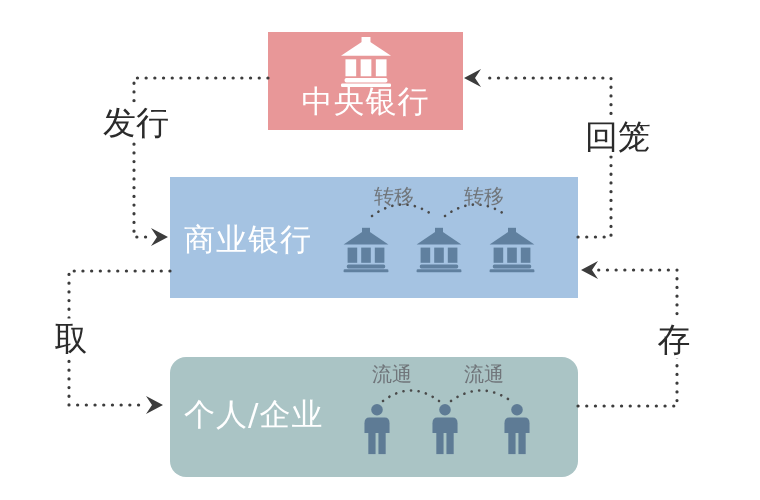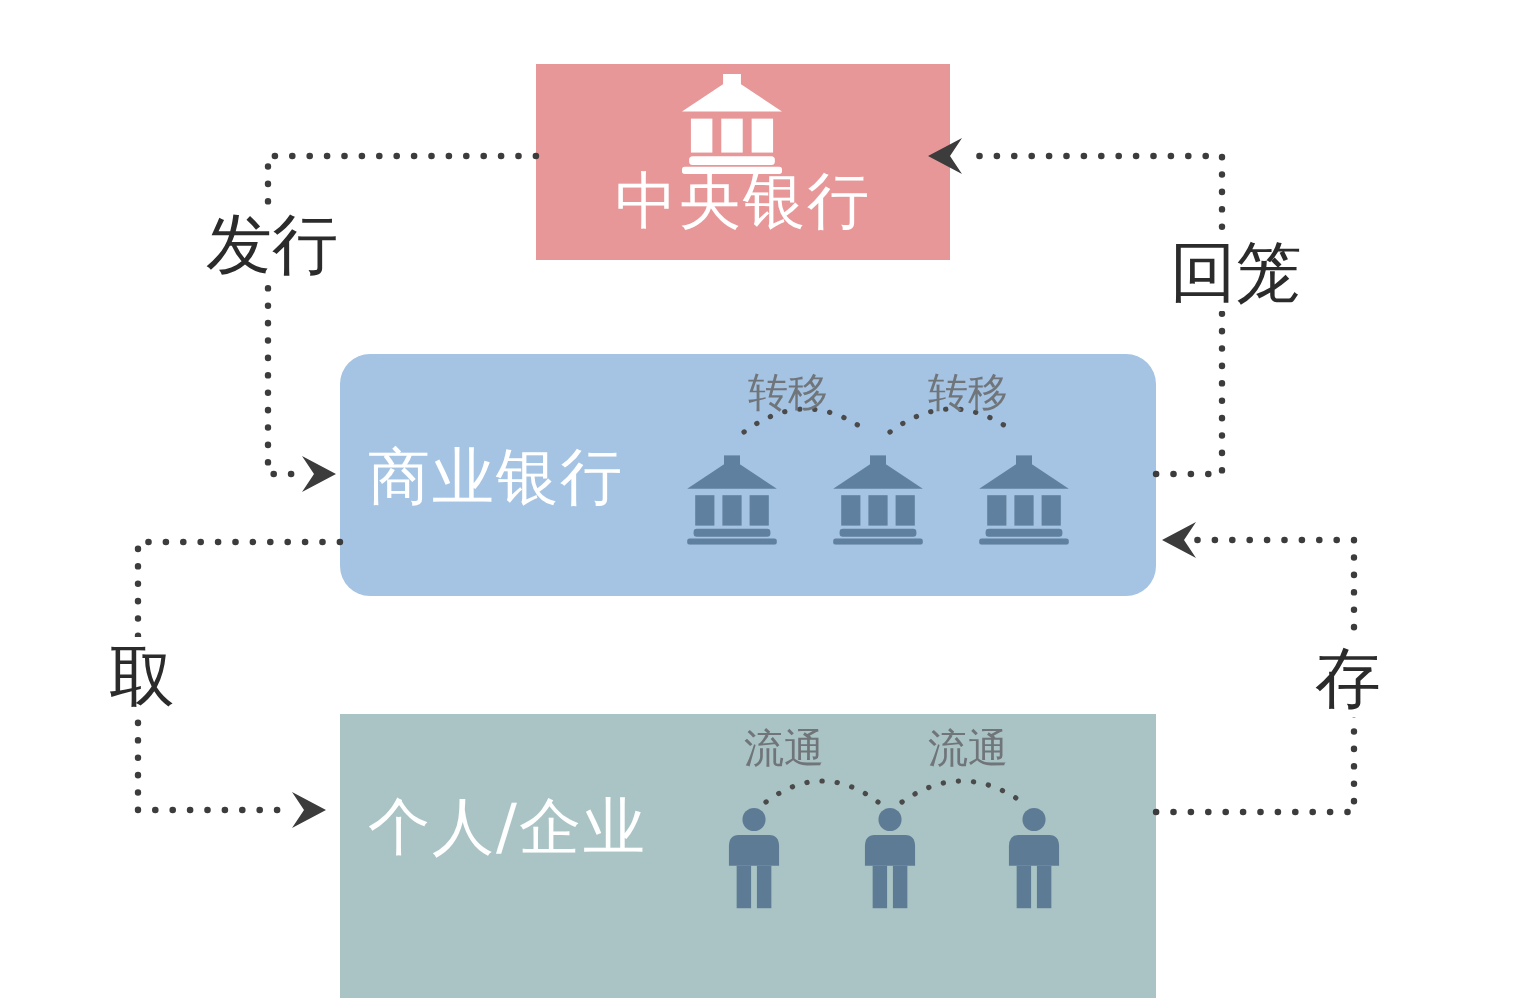--- a/index.html
+++ b/index.html
@@ -9,23 +9,23 @@
   }
   .overlay{position:absolute;left:0;top:0;width:760px;height:500px;pointer-events:none;z-index:3;}
   .box{position:absolute;z-index:1;}
   .box-label{
     position:absolute;color:#fff;font-size:31px;line-height:1;font-weight:500;
     letter-spacing:1px;white-space:nowrap;
   }
   .central-box{left:268px;top:32px;width:195px;height:98px;}
   .central-box .box-label{left:50%;top:54px;transform:translateX(-50%);}
   .central-icon{position:absolute;left:69px;top:5px;width:58px;height:50px;}
-  .commercial-box{left:170px;top:177px;width:408px;height:121px;border-radius:15px;}
+  .commercial-box{left:170px;top:177px;width:408px;height:121px;}
   .commercial-box .box-label{left:14px;top:47px;}
-  .individuals-box{left:170px;top:357px;width:408px;height:142px;}
+  .individuals-box{left:170px;top:357px;width:408px;height:120px;border-radius:16px;}
   .individuals-box .box-label{left:14px;top:42px;}
   .inner-icon{position:absolute;}
   .bank-small{width:48px;height:54px;top:46px;}
   .person-small{width:32px;height:54px;top:46px;}
   .inner-label{
     position:absolute;font-size:20px;line-height:1;white-space:nowrap;
     transform:translate(-50%,-50%);z-index:4;
   }
   .flow-label{
     position:absolute;font-size:33px;line-height:1;white-space:nowrap;
@@ -51,21 +51,21 @@
       <circle cx="16" cy="7" r="6"></circle>
       <path d="M8 15 h16 q5 0 5 6 v10 h-26 v-10 q0 -6 5 -6 z"></path>
       <rect x="7" y="31" width="7.5" height="22"></rect>
       <rect x="17.5" y="31" width="7.5" height="22"></rect>
     </symbol>
   </defs>
 </svg>
 
 <div class="canvas" style="background-color: rgb(255, 255, 255);">
 
-  <div class="box central-box" style="background-color: rgb(232, 151, 152); padding-left: 12px;">
+  <div class="box central-box" style="background-color: rgb(232, 151, 152);">
     <svg class="central-icon" viewBox="0 0 60 56">
       <use href="#bank-sym" fill="#ffffff"></use>
     </svg>
     <div class="box-label" style="color: rgb(255, 255, 255);">中央银行</div>
   </div>
 
   <div class="box commercial-box" style="background-color: rgb(165, 195, 226);">
     <div class="box-label" style="color: rgb(255, 255, 255);">商业银行</div>
     <svg class="inner-icon bank-small" style="left:172px;" viewBox="0 0 60 56">
       <use href="#bank-sym" fill="#60809f"></use>

